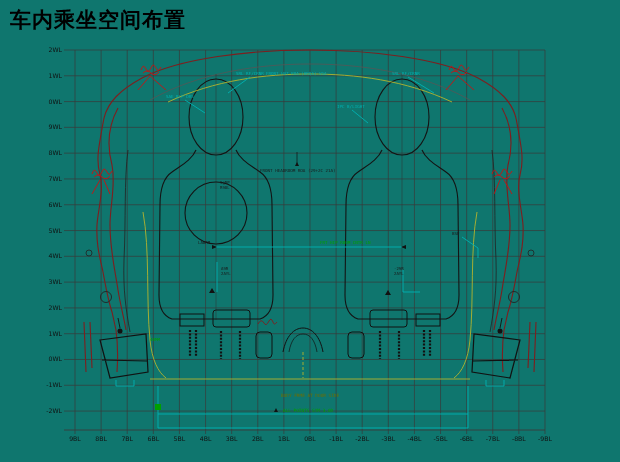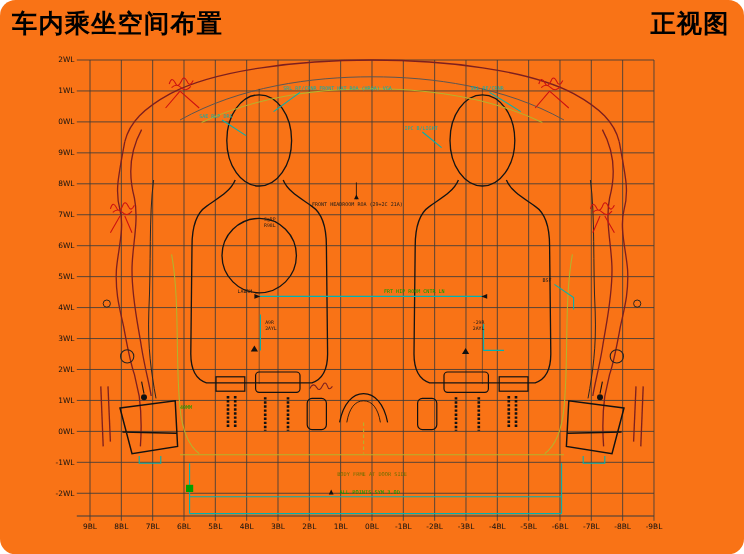--- a/index.html
+++ b/index.html
@@ -1,38 +1,36 @@
 <!DOCTYPE html>
 <html><head>
 <meta charset="utf-8">
 <style>
   html,body{margin:0;padding:0;background:#ffffff;}
   #stage{
-    position:relative;width:620px;height:462px;background:#f97316;overflow:hidden;
+    position:relative;width:620px;height:462px;background:#0f766e;overflow:hidden;
     font-family:"Liberation Sans","DejaVu Sans",sans-serif;
-    border-radius:13px;
   }
   .title-left{
     position:absolute;left:10px;top:6px;font-size:21px;font-weight:bold;color:#000;
     letter-spacing:1px;
   }
   .title-right{
     position:absolute;right:12px;top:6px;font-size:21px;font-weight:bold;color:#000;
     letter-spacing:1px;
   }
   svg text{font-family:"DejaVu Sans",sans-serif;}
   .axis-label{fill:#111;font-size:6.2px;}
   .anno{font-family:"DejaVu Sans Mono","DejaVu Sans",monospace;}
 </style>
 </head>
 <body>
 
 <div id="stage">
   <div class="title-left">车内乘坐空间布置</div>
-  <div class="title-right">正视图</div>
 
   <svg id="drawing" width="620" height="462" viewBox="0 0 620 462">
 
     <g id="grid-layer">
         <line x1="64" y1="50" x2="545" y2="50" stroke="#3a3a3a" stroke-width="0.7"></line>
         <line x1="64" y1="75.78999999999999" x2="545" y2="75.78999999999999" stroke="#3a3a3a" stroke-width="0.7"></line>
         <line x1="64" y1="101.58" x2="545" y2="101.58" stroke="#3a3a3a" stroke-width="0.7"></line>
         <line x1="64" y1="127.37" x2="545" y2="127.37" stroke="#3a3a3a" stroke-width="0.7"></line>
         <line x1="64" y1="153.16" x2="545" y2="153.16" stroke="#3a3a3a" stroke-width="0.7"></line>
         <line x1="64" y1="178.95" x2="545" y2="178.95" stroke="#3a3a3a" stroke-width="0.7"></line>

